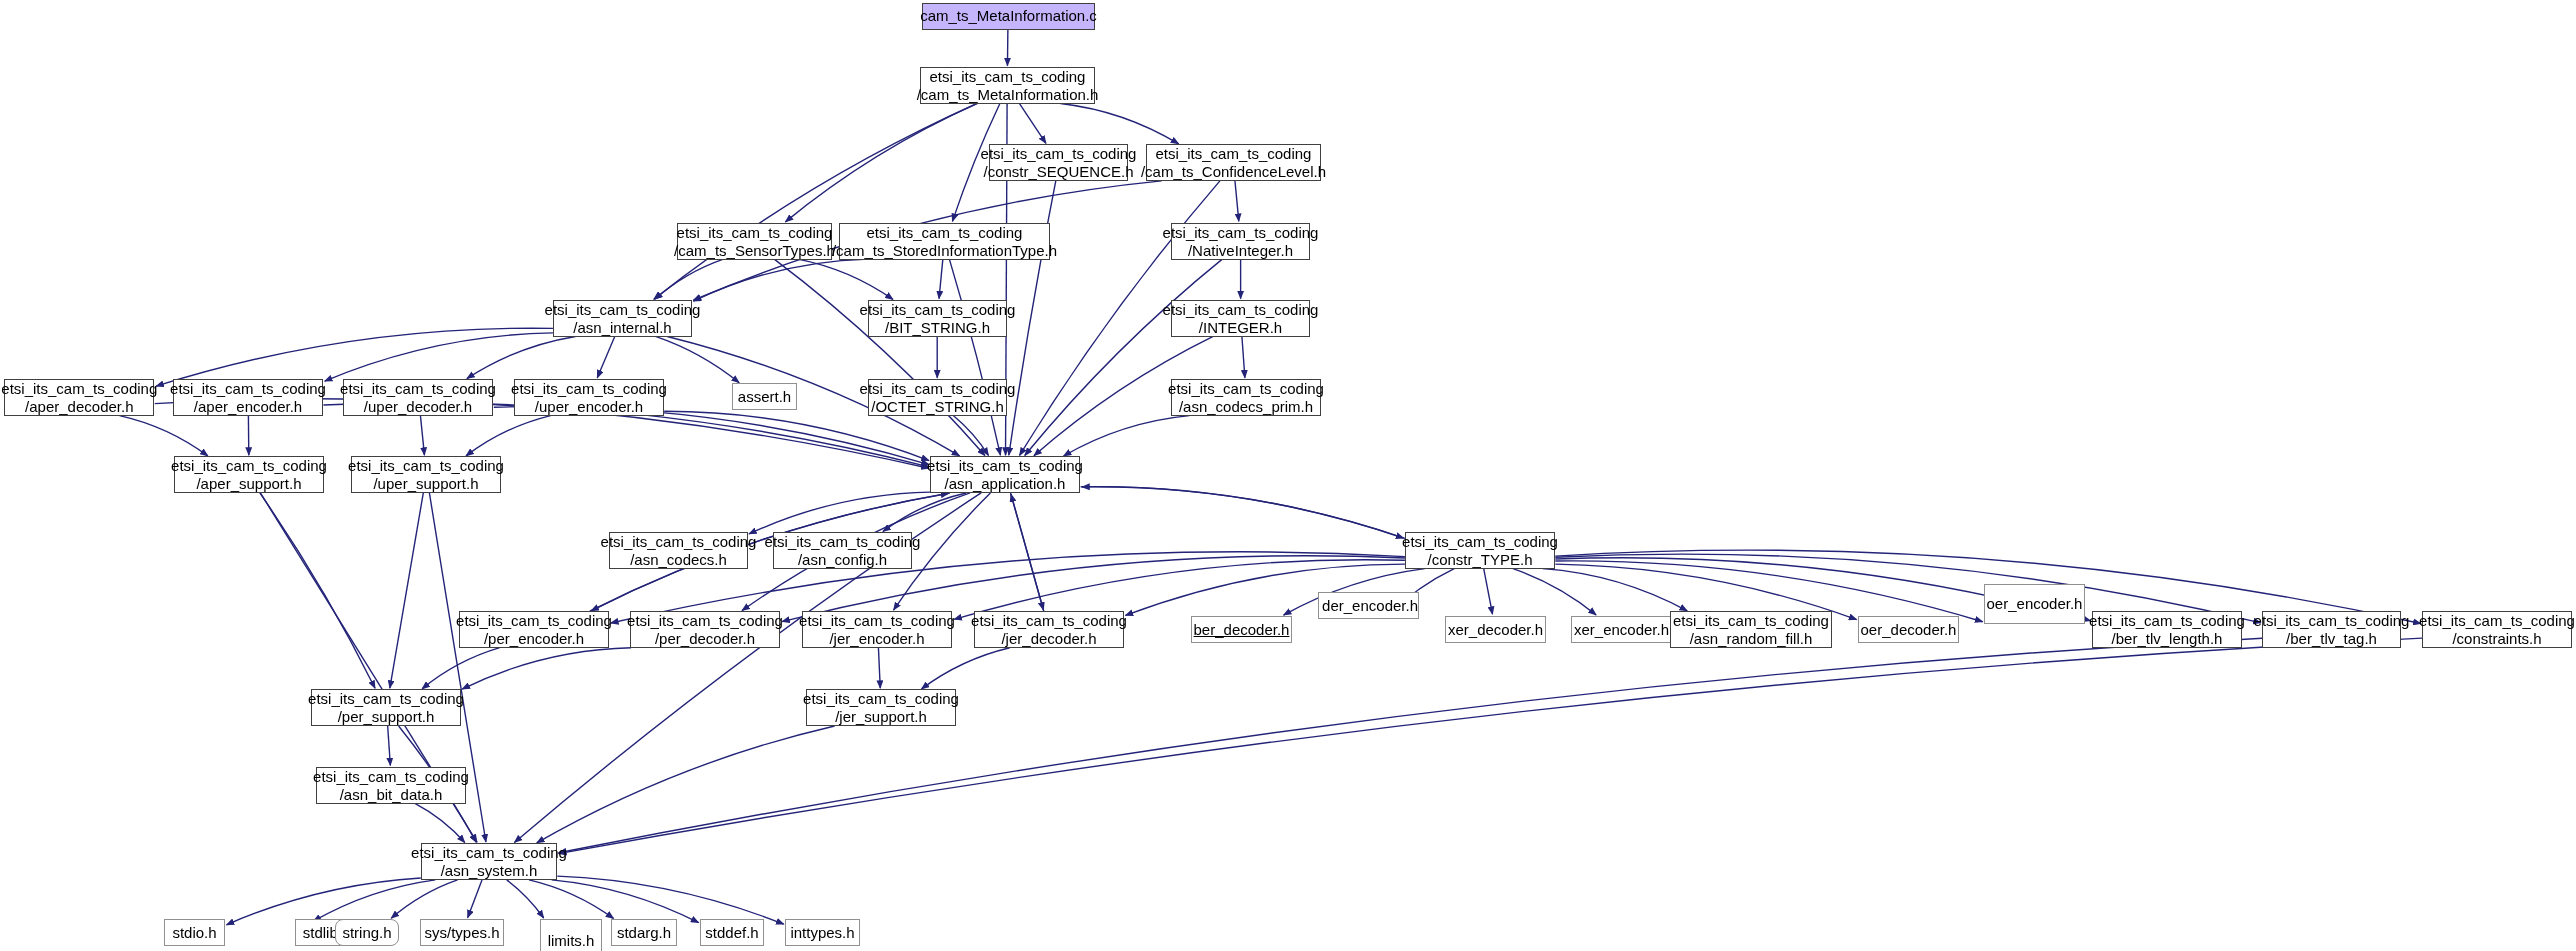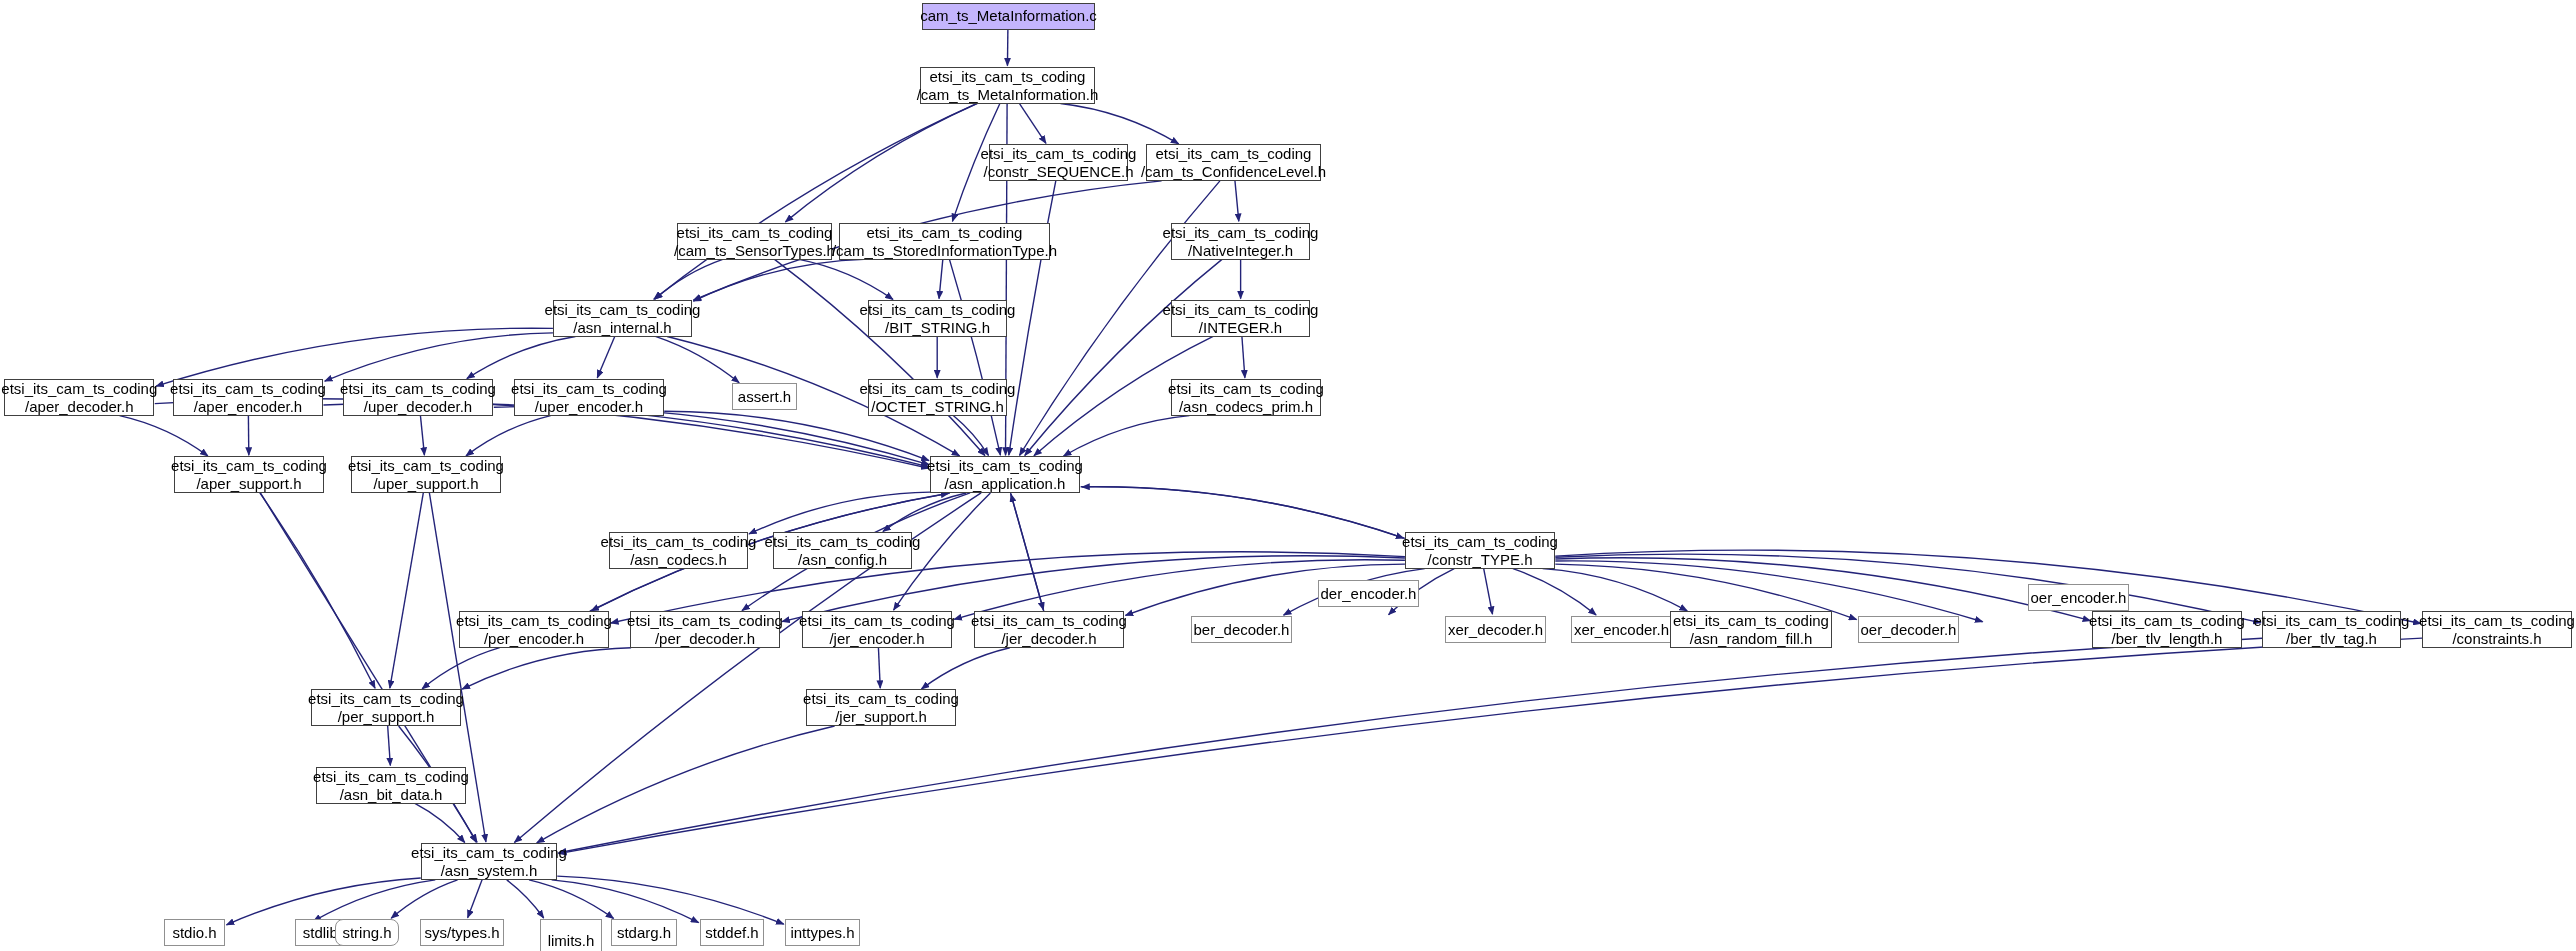--- a/index.html
+++ b/index.html
@@ -226,40 +226,40 @@
         <span class="l2">/per_decoder.h</span>
       </div>
       <div class="node strong" style="left: 802px; top: 611px; width: 150px; height: 37px;">
         <span class="l1">etsi_its_cam_ts_coding</span>
         <span class="l2">/jer_encoder.h</span>
       </div>
       <div class="node strong" style="left: 974px; top: 611px; width: 150px; height: 37px;">
         <span class="l1">etsi_its_cam_ts_coding</span>
         <span class="l2">/jer_decoder.h</span>
       </div>
-      <div class="node thin single" style="left: 1191px; top: 616px; width: 101px; height: 27px;">
+      <div class="node thin single" style="left: 1191px; top: 616px; width: 101px; height: 27px; text-decoration: underline;">
         <span class="l1">ber_decoder.h</span>
       </div>
-      <div class="node thin single" style="left: 1318px; top: 580px; width: 101px; height: 27px;">
+      <div class="node thin single" style="left: 1318px; top: 592px; width: 101px; height: 27px; align-items: flex-end;">
         <span class="l1">der_encoder.h</span>
       </div>
       <div class="node thin single" style="left: 1445px; top: 616px; width: 101px; height: 27px;">
         <span class="l1">xer_decoder.h</span>
       </div>
       <div class="node thin single" style="left: 1571px; top: 616px; width: 101px; height: 27px;">
         <span class="l1">xer_encoder.h</span>
       </div>
       <div class="node strong" style="left: 1670px; top: 611px; width: 162px; height: 37px;">
         <span class="l1">etsi_its_cam_ts_coding</span>
         <span class="l2">/asn_random_fill.h</span>
       </div>
       <div class="node thin single" style="left: 1858px; top: 616px; width: 101px; height: 27px;">
         <span class="l1">oer_decoder.h</span>
       </div>
-      <div class="node thin single" style="left: 1984px; top: 584px; width: 101px; height: 27px; margin-left: 44px;">
+      <div class="node thin single" style="left: 1984px; top: 584px; width: 101px; height: 40px;">
         <span class="l1">oer_encoder.h</span>
       </div>
       <div class="node strong" style="left: 2092px; top: 611px; width: 150px; height: 37px;">
         <span class="l1">etsi_its_cam_ts_coding</span>
         <span class="l2">/ber_tlv_length.h</span>
       </div>
       <div class="node strong" style="left: 2262px; top: 611px; width: 139px; height: 37px;">
         <span class="l1">etsi_its_cam_ts_coding</span>
         <span class="l2">/ber_tlv_tag.h</span>
       </div>

